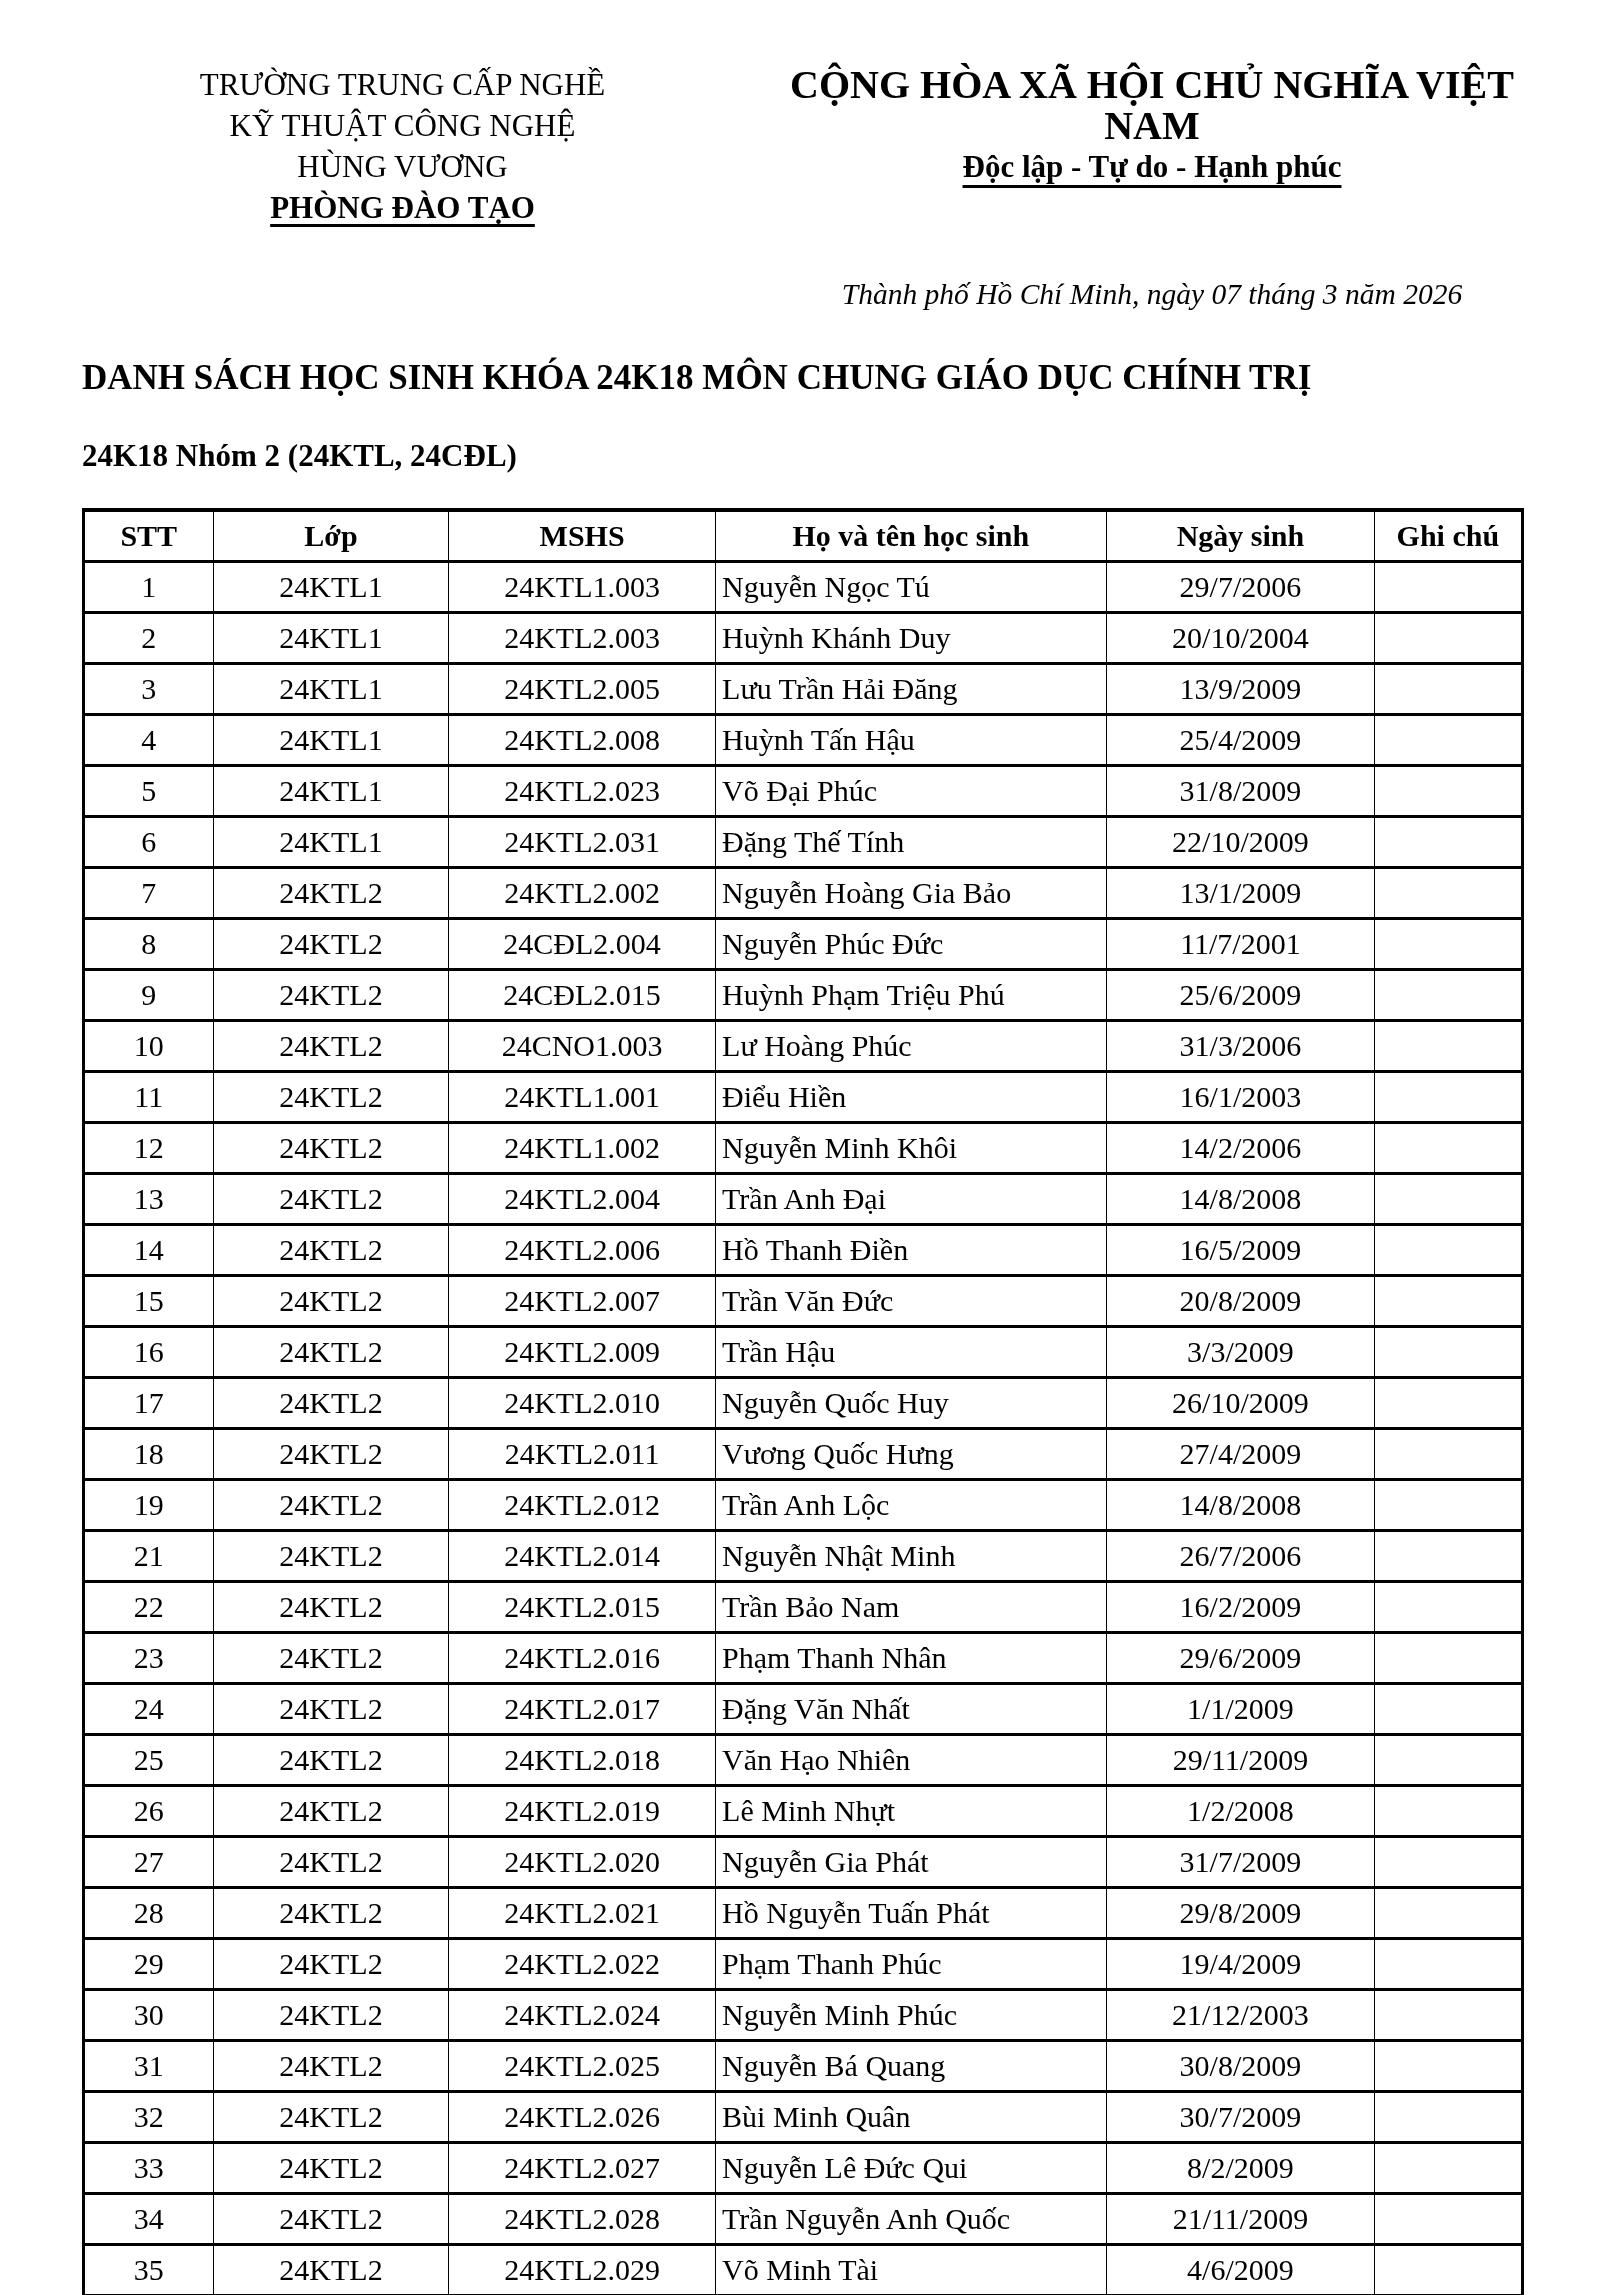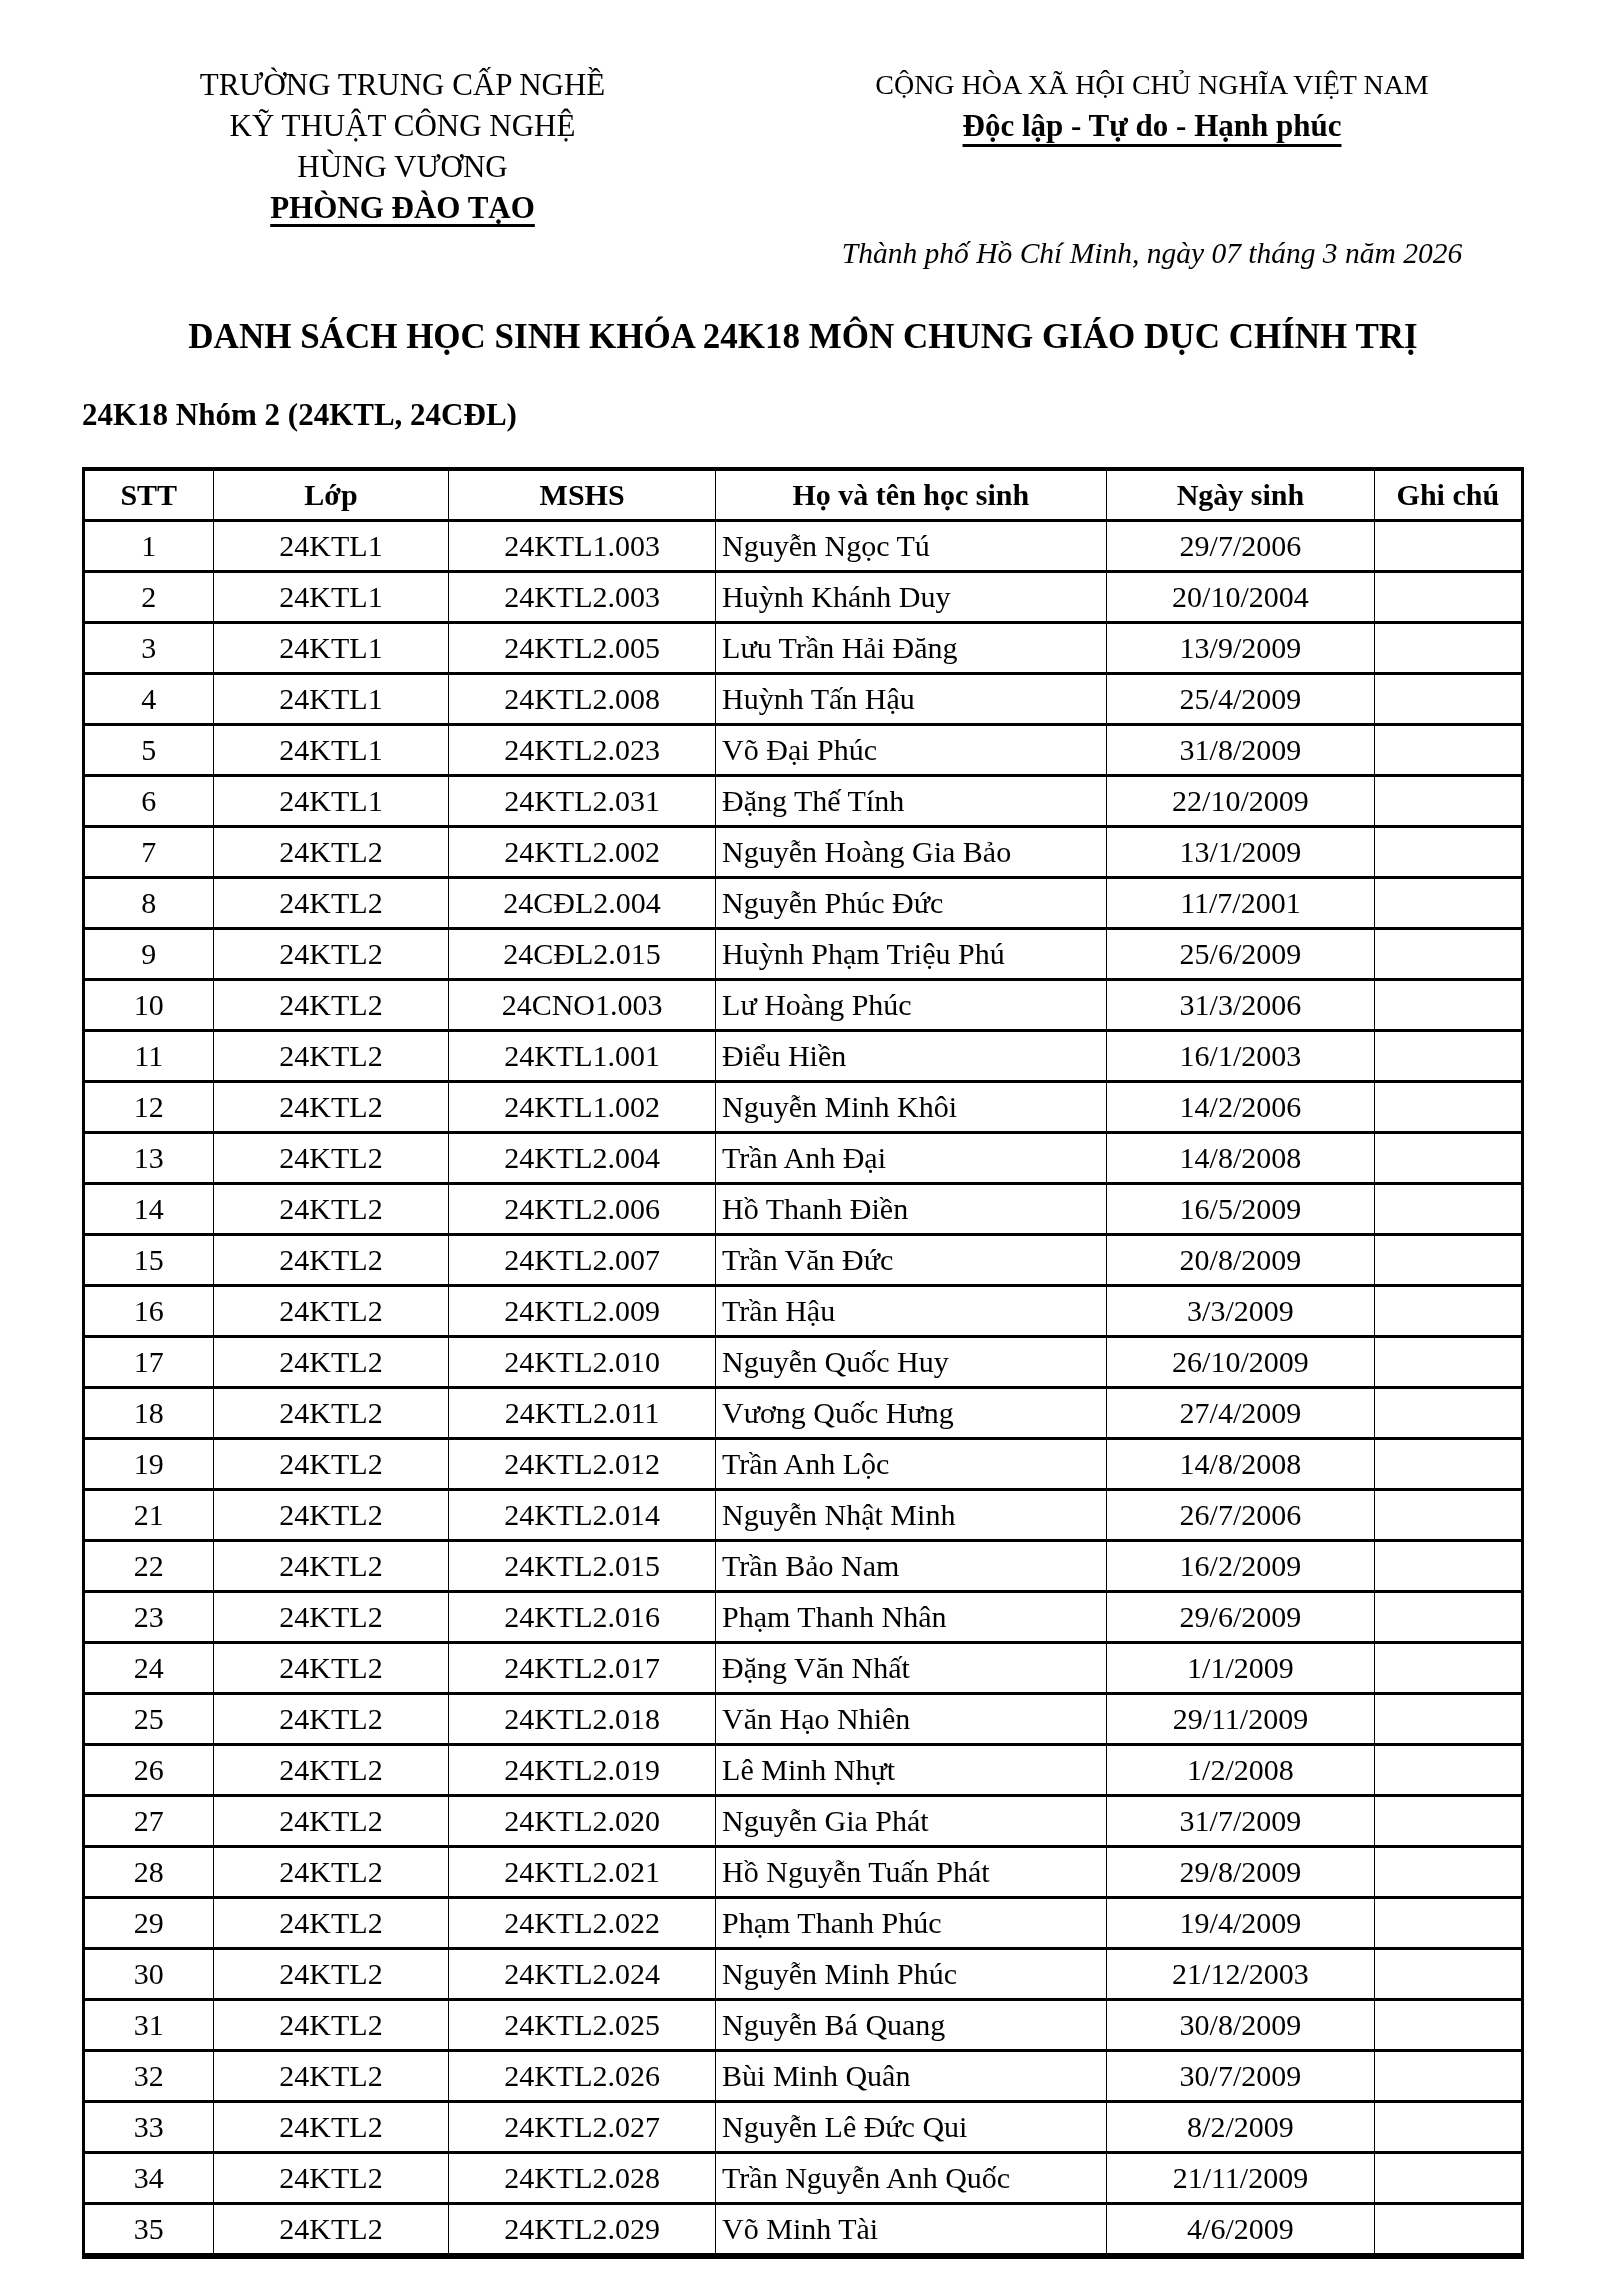--- a/index.html
+++ b/index.html
@@ -38,43 +38,42 @@
     text-decoration: underline;
     text-decoration-thickness: 2.6px;
     text-underline-offset: 6.4px;
     text-align: right;
   }
   .header-right {
     width: 744px;
     text-align: center;
   }
   .country {
-    font-weight: normal;
-    font-size: 28px;
+    font-weight: bold;
+    font-size: 40px;
     line-height: 41px;
   }
   .motto {
     display: inline-block;
     font-weight: bold;
     font-size: 31px;
     line-height: 41px;
     text-decoration: underline;
     text-decoration-thickness: 2.6px;
     text-underline-offset: 7.7px;
   }
   .dateline {
     margin-top: 87px;
     font-style: italic;
     font-size: 29.5px;
     line-height: 41px;
     text-align: center;
   }
   .doc-title {
     margin-top: 42px;
-    text-align: center;
     font-weight: bold;
     font-size: 35px;
     line-height: 41px;
   }
   .doc-subtitle {
     margin-top: 37px;
     font-weight: bold;
     font-size: 31px;
     line-height: 41px;
   }

